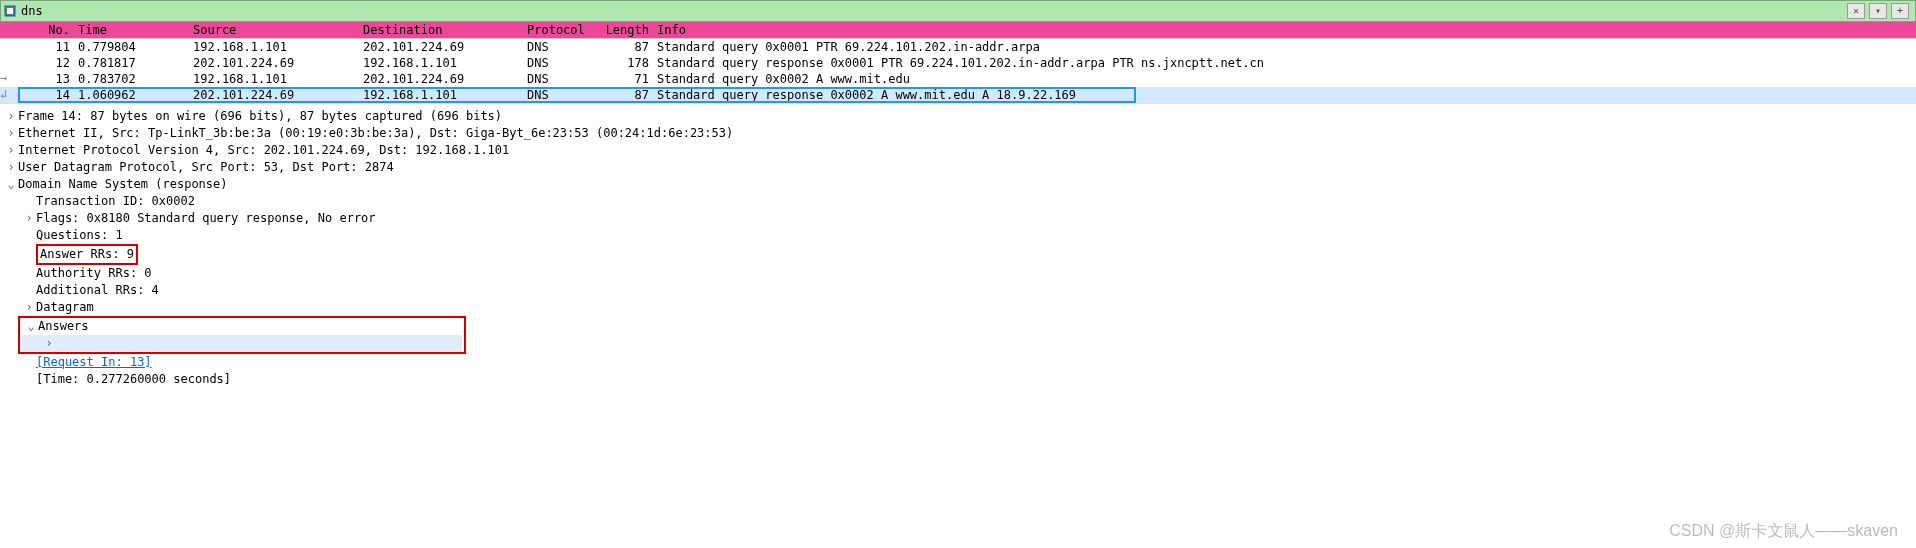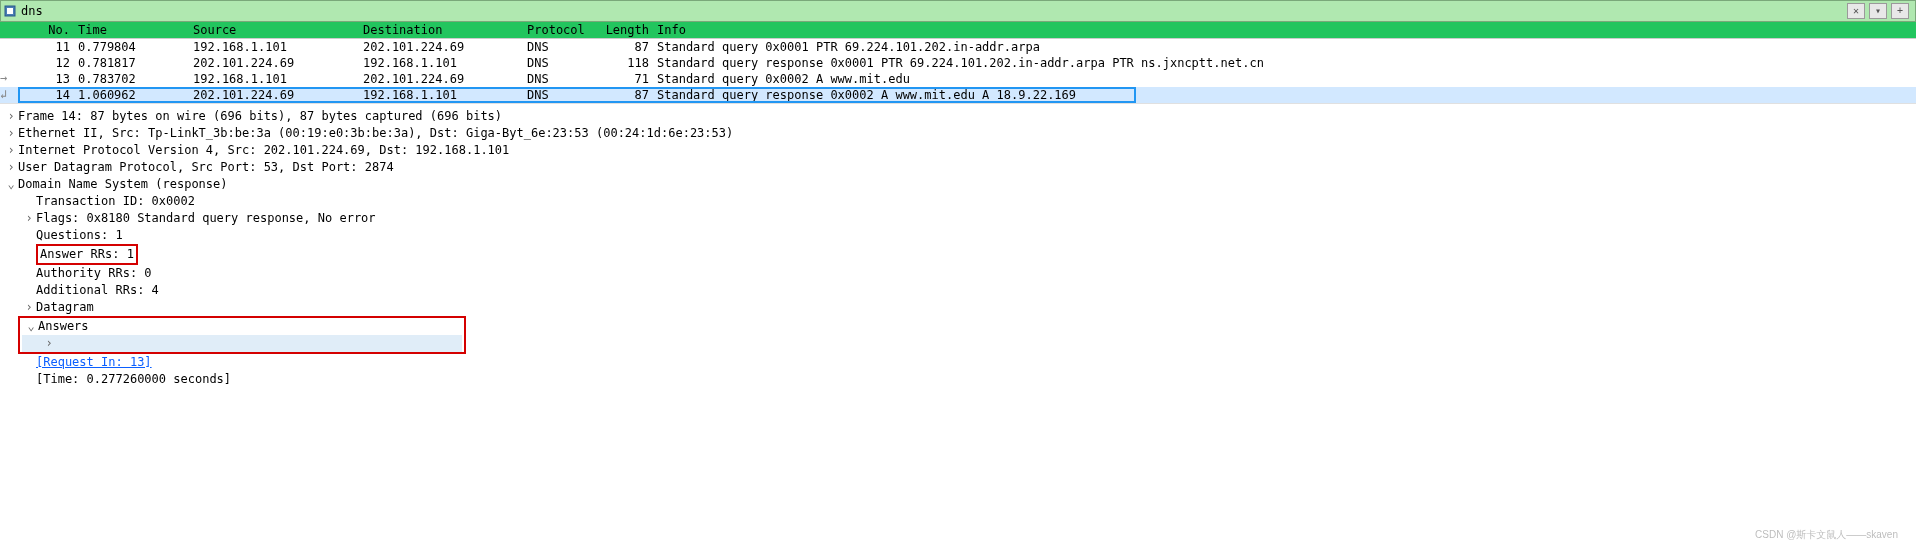--- a/index.html
+++ b/index.html
@@ -2,42 +2,42 @@
 <html><head>
 <meta charset="utf-8">
 <style>
 html,body{margin:0;padding:0;font-family:"Lucida Console","Consolas",monospace;font-size:12px;color:#000;background:#fff;width:1916px;}
 .filter-bar{display:flex;align-items:center;background:#b0e8b0;border:1px solid #7aa87a;height:20px;padding:0 2px;}
 .filter-bar .bm{width:14px;height:14px;display:inline-flex;align-items:center;justify-content:center;margin-right:4px;}
 .filter-bar input{flex:1;background:transparent;border:none;outline:none;font-family:inherit;font-size:12px;padding:0;}
 .filter-bar .right-controls{display:flex;gap:4px;padding:0 4px;}
 .filter-bar .ctl{width:16px;height:14px;border:1px solid #9a9a9a;background:#e8e8e8;display:flex;align-items:center;justify-content:center;font-size:10px;line-height:1;color:#555;}
 .packet-header,.packet-row{display:flex;padding:1px 0;white-space:pre;}
-.packet-header{color:#000;background:#22c55e;border-bottom:1px solid #ccc;font-weight:normal;}
+.packet-header{color:#000;background:#ec4899;border-bottom:1px solid #ccc;font-weight:normal;}
 .col-no{width:70px;text-align:right;padding-right:8px;}
 .col-time{width:115px;}
 .col-src{width:170px;}
 .col-dst{width:164px;}
 .col-proto{width:65px;}
 .col-len{width:45px;text-align:right;padding-right:8px;margin-left:12px;}
 .col-info{flex:1;}
 .packet-row{position:relative;}
 .packet-row.selected{background:#d2e8ff;}
 .sel-frame{position:absolute;top:0;bottom:0;border:2px solid #2196f3;pointer-events:none;}
 .gutter{position:absolute;left:0;top:0;width:18px;color:#888;display:flex;align-items:center;}
 .tree{background:#fff;padding:4px 0 8px 4px;border-top:1px solid #e0e0e0;line-height:17px;}
 .t-row{display:flex;align-items:center;white-space:pre;}
 .caret{width:14px;display:inline-block;text-align:center;color:#666;}
 .caret.empty{visibility:hidden;}
 .ind1{padding-left:0px;}
 .ind2{padding-left:18px;}
 .box-red{border:2px solid #d40000;display:inline-block;padding:0 2px;}
 .answer-row{background:#e0edf8;}
 .lnk{color:#0b5fff;text-decoration:underline;}
-.watermark{position:absolute;right:18px;bottom:6px;color:rgba(0,0,0,.28);font-family:Arial,sans-serif;font-size:10px;}
+.watermark{position:absolute;right:18px;bottom:6px;color:rgba(0,0,0,.28);font-family:Arial,sans-serif;font-size:16px;}
 </style>
 </head>
 <body>
 
 <div class="filter-bar">
   <span class="bm">
     <svg width="12" height="12" viewBox="0 0 12 12">
         <rect x="1" y="1" width="10" height="10" fill="#4a7db5" stroke="#2a5a8a"></rect>
         <rect x="3" y="3" width="6" height="6" fill="#fff"></rect>
       </svg>
@@ -69,21 +69,21 @@
     <span class="col-proto">DNS</span>
     <span class="col-len">87</span>
     <span class="col-info">Standard query 0x0001 PTR 69.224.101.202.in-addr.arpa</span>
   </div>
   <div class="packet-row">
     <span class="col-no">12</span>
     <span class="col-time">0.781817</span>
     <span class="col-src">202.101.224.69</span>
     <span class="col-dst">192.168.1.101</span>
     <span class="col-proto">DNS</span>
-    <span class="col-len">118</span>
+    <span class="col-len">178</span>
     <span class="col-info">Standard query response 0x0001 PTR 69.224.101.202.in-addr.arpa PTR ns.jxncptt.net.cn</span>
   </div>
   <div class="packet-row">
     <span class="gutter">→</span>
     <span class="col-no">13</span>
     <span class="col-time">0.783702</span>
     <span class="col-src">192.168.1.101</span>
     <span class="col-dst">202.101.224.69</span>
     <span class="col-proto">DNS</span>
     <span class="col-len">71</span>
@@ -104,21 +104,21 @@
 
 <div class="tree">
   <div class="t-row ind1"><span class="caret">›</span><span>Frame 14: 87 bytes on wire (696 bits), 87 bytes captured (696 bits)</span></div>
   <div class="t-row ind1"><span class="caret">›</span><span>Ethernet II, Src: Tp-LinkT_3b:be:3a (00:19:e0:3b:be:3a), Dst: Giga-Byt_6e:23:53 (00:24:1d:6e:23:53)</span></div>
   <div class="t-row ind1"><span class="caret">›</span><span>Internet Protocol Version 4, Src: 202.101.224.69, Dst: 192.168.1.101</span></div>
   <div class="t-row ind1"><span class="caret">›</span><span>User Datagram Protocol, Src Port: 53, Dst Port: 2874</span></div>
   <div class="t-row ind1"><span class="caret">⌄</span><span>Domain Name System (response)</span></div>
   <div class="t-row ind2"><span class="caret empty">·</span><span>Transaction ID: 0x0002</span></div>
   <div class="t-row ind2"><span class="caret">›</span><span>Flags: 0x8180 Standard query response, No error</span></div>
   <div class="t-row ind2"><span class="caret empty">·</span><span>Questions: 1</span></div>
-  <div class="t-row ind2"><span class="caret empty">·</span><span class="box-red"><span>Answer RRs: 1</span></span></div>
+  <div class="t-row ind2"><span class="caret empty">·</span><span class="box-red"><span>Answer RRs: 9</span></span></div>
   <div class="t-row ind2"><span class="caret empty">·</span><span>Authority RRs: 0</span></div>
   <div class="t-row ind2"><span class="caret empty">·</span><span>Additional RRs: 4</span></div>
   <div class="t-row ind2"><span class="caret">›</span><span>Datagram</span></div>
   <div style="border:2px solid #d40000;margin-left:14px;width:440px;padding:0 2px;">
     <div class="t-row"><span class="caret" style="margin-left:2px">⌄</span><span>Answers</span></div>
     <div class="t-row answer-row"><span class="caret" style="margin-left:20px">›</span></div>
   </div>
   <div class="t-row ind2"><span class="caret empty">·</span><span class="lnk">[Request In: 13]</span></div>
   <div class="t-row ind2"><span class="caret empty">·</span><span>[Time: 0.277260000 seconds]</span></div>
 </div>

